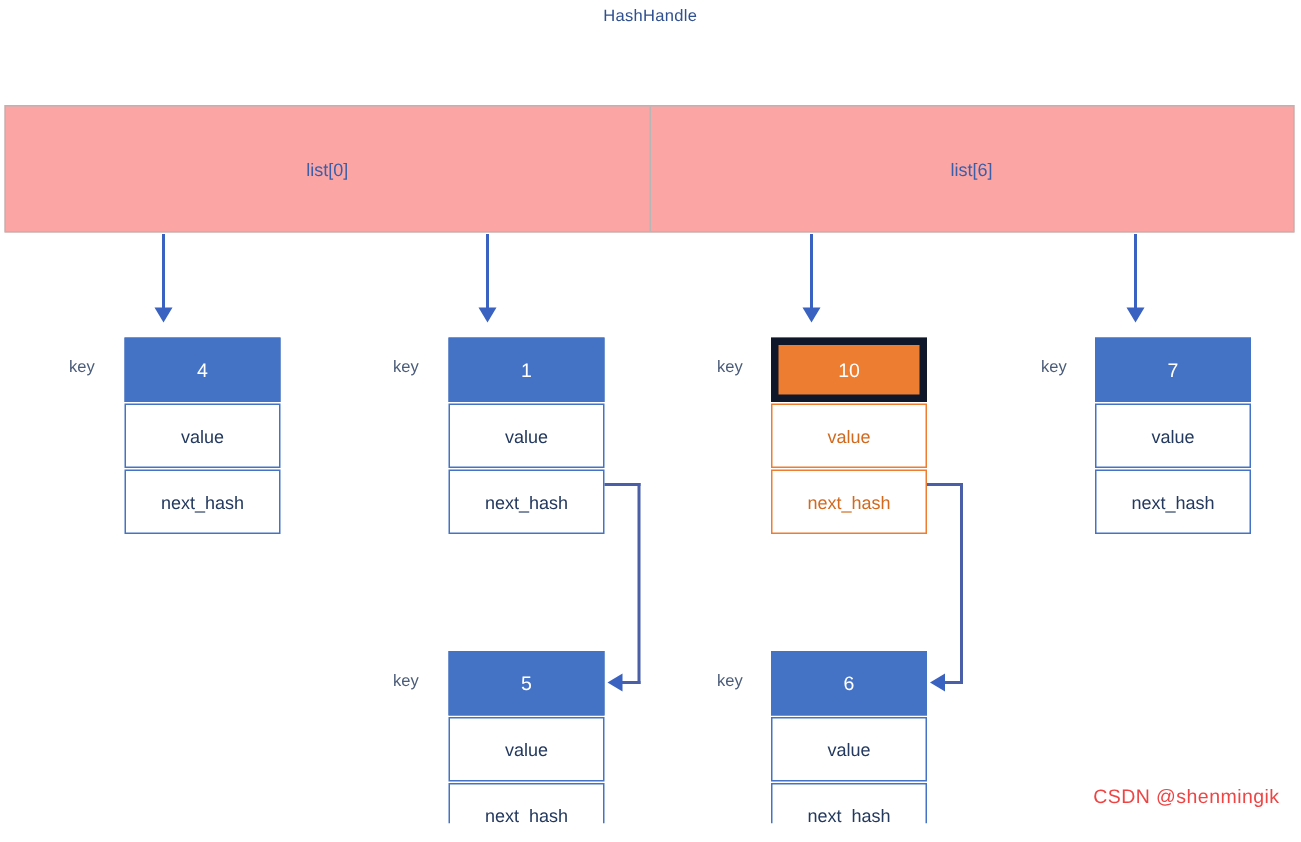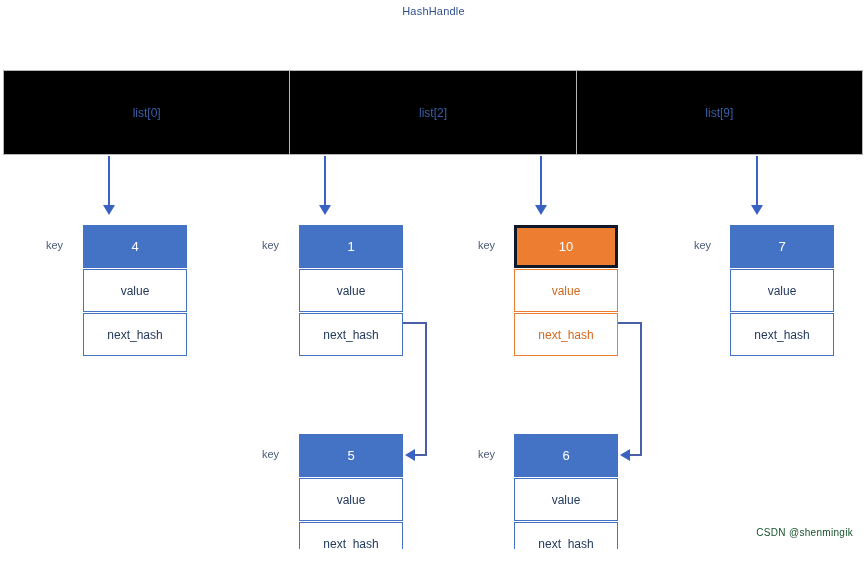--- a/index.html
+++ b/index.html
@@ -34,21 +34,21 @@
   
   .bucket-table {
     position: absolute;
     left: 3px;
     top: 70px;
     width: 860px;
     height: 85px;
     display: flex;
     border: 1px solid #b6b6b6;
     box-sizing: border-box;
-    background: #000000;
+    background: #fca5a5;
   }
   .bucket-cell {
     flex: 1 1 0;
     display: flex;
     align-items: center;
     justify-content: center;
     border-right: 1px solid #b6b6b6;
     box-sizing: border-box;
     font-size: 12px;
     color: #3a5fa8;
@@ -95,21 +95,21 @@
   .node .field-cell {
     background: #ffffff;
     color: #23395e;
     border: 1px solid #4472c4;
     margin-top: 1px;
   }
   
   .node.orange .key-cell {
     background: #ed7d31;
     color: #ffffff;
-    border: 3px solid #0f172a;
+    border: 5px solid #0f172a;
   }
   .node.orange .field-cell {
     border: 1px solid #ed7d31;
     color: #d2691e;
   }
 
   
   .key-label {
     position: absolute;
     font-size: 11px;
@@ -138,36 +138,35 @@
     border-top: 6px solid transparent;
     border-bottom: 6px solid transparent;
     border-right: 10px solid #3a62c0;
   }
 
   
   .watermark {
     position: absolute;
     right: 14px;
     bottom: 11px;
-    font-size: 10px;
-    color: #14532d;
+    font-size: 13px;
+    color: #ef4444;
     letter-spacing: 0.3px;
   }
 </style>
 </head>
 <body>
 
 <div id="canvas">
 
   <div class="title">HashHandle</div>
 
   <div class="bucket-table">
     <div class="bucket-cell">list[0]</div>
-    <div class="bucket-cell">list[2]</div>
-    <div class="bucket-cell">list[9]</div>
+    <div class="bucket-cell">list[6]</div>
   </div>
 
   <div class="down-arrow" style="left:108px; top:156px; height:50px;"></div>
   <div class="down-arrow" style="left:324px; top:156px; height:50px;"></div>
   <div class="down-arrow" style="left:540px; top:156px; height:50px;"></div>
   <div class="down-arrow" style="left:756px; top:156px; height:50px;"></div>
 
   <div class="key-label" style="left:46px; top:239px;">key</div>
   <div class="node" style="left:83px; top:225px;">
     <div class="cell key-cell">4</div>

